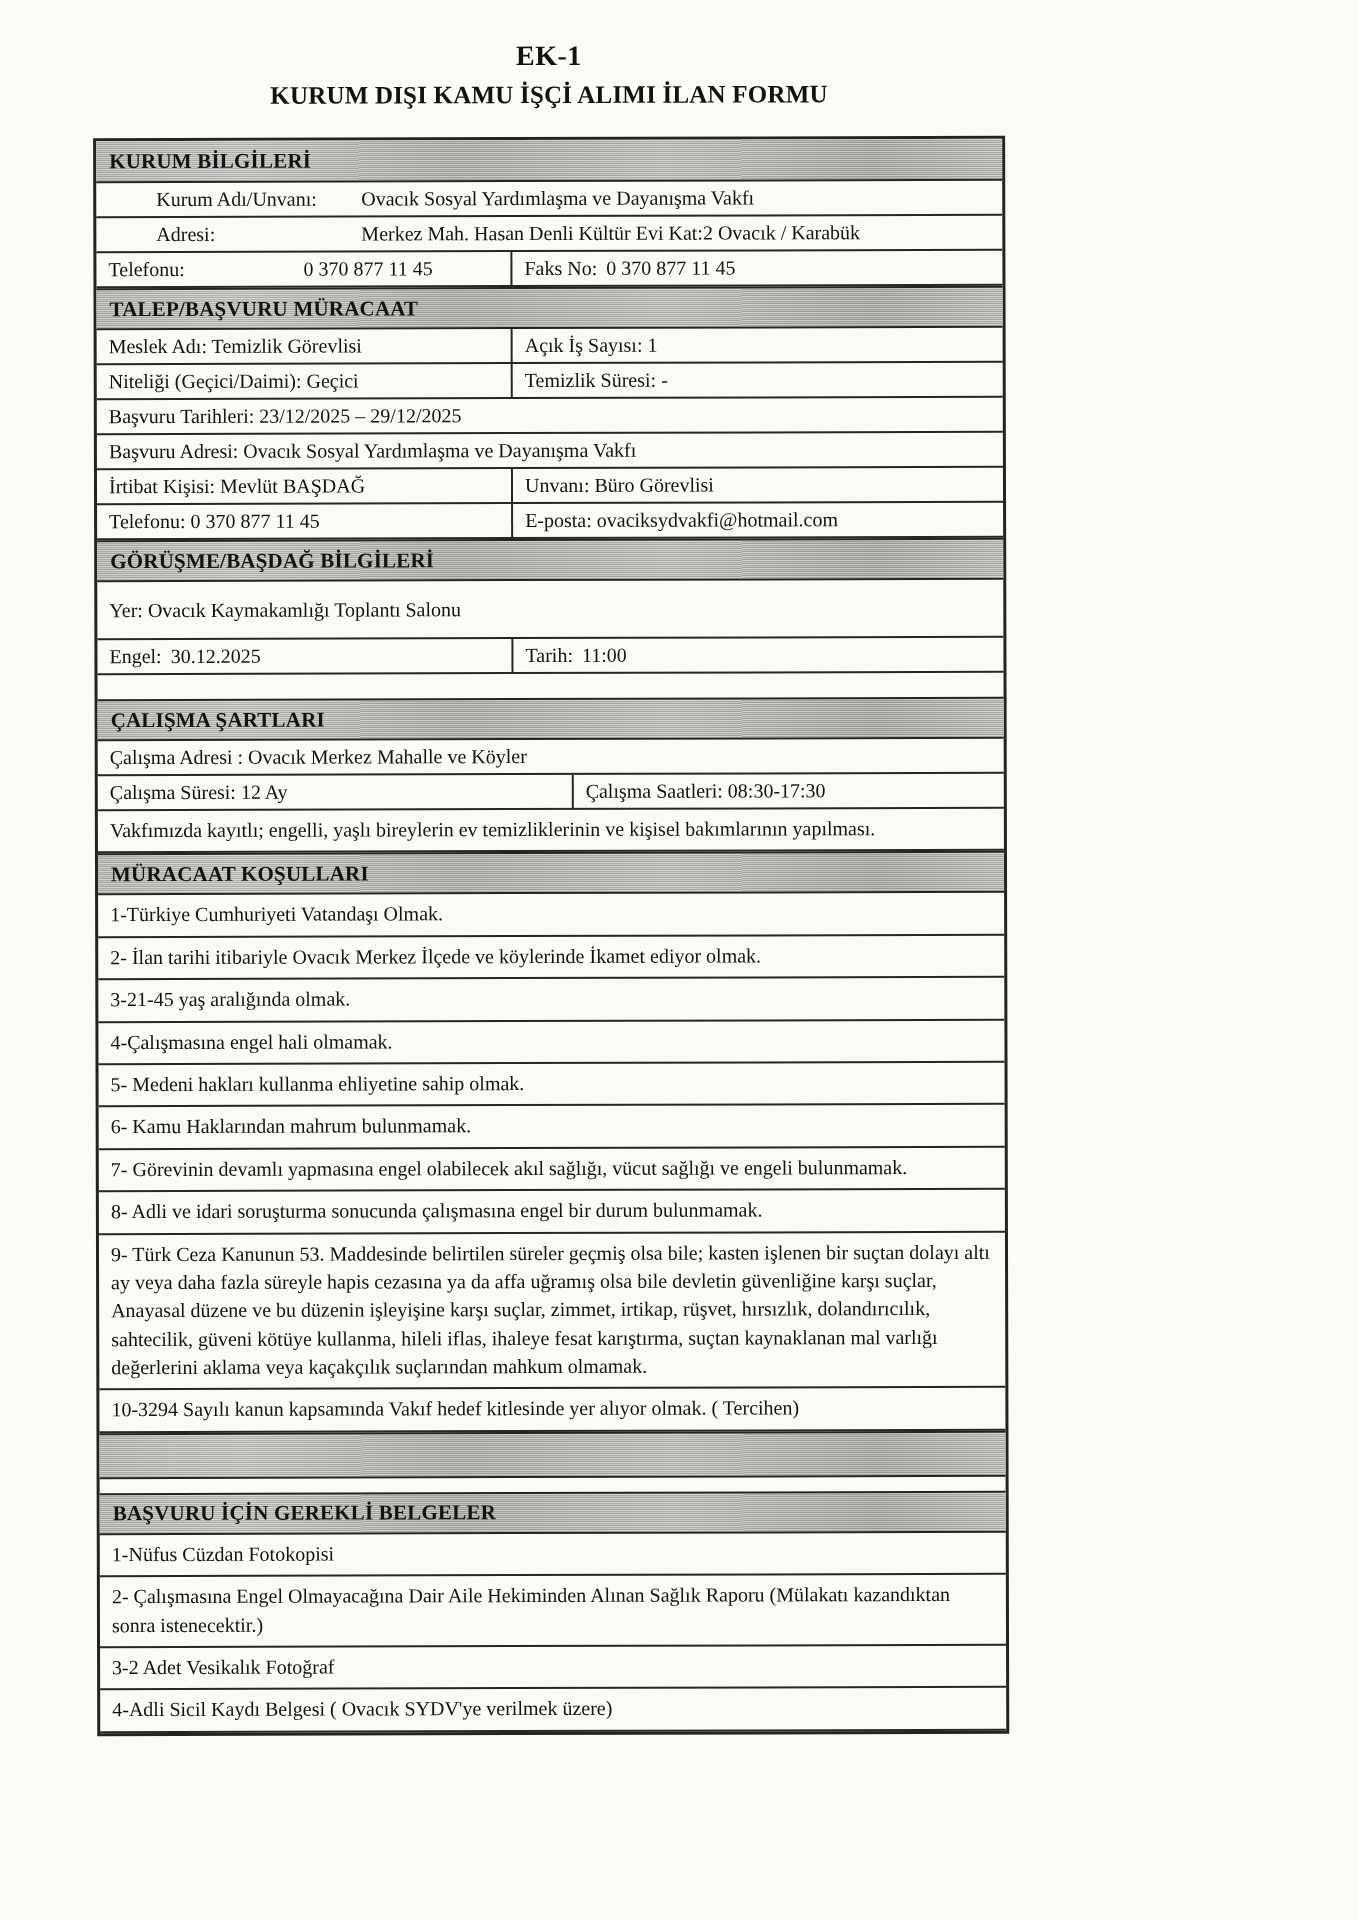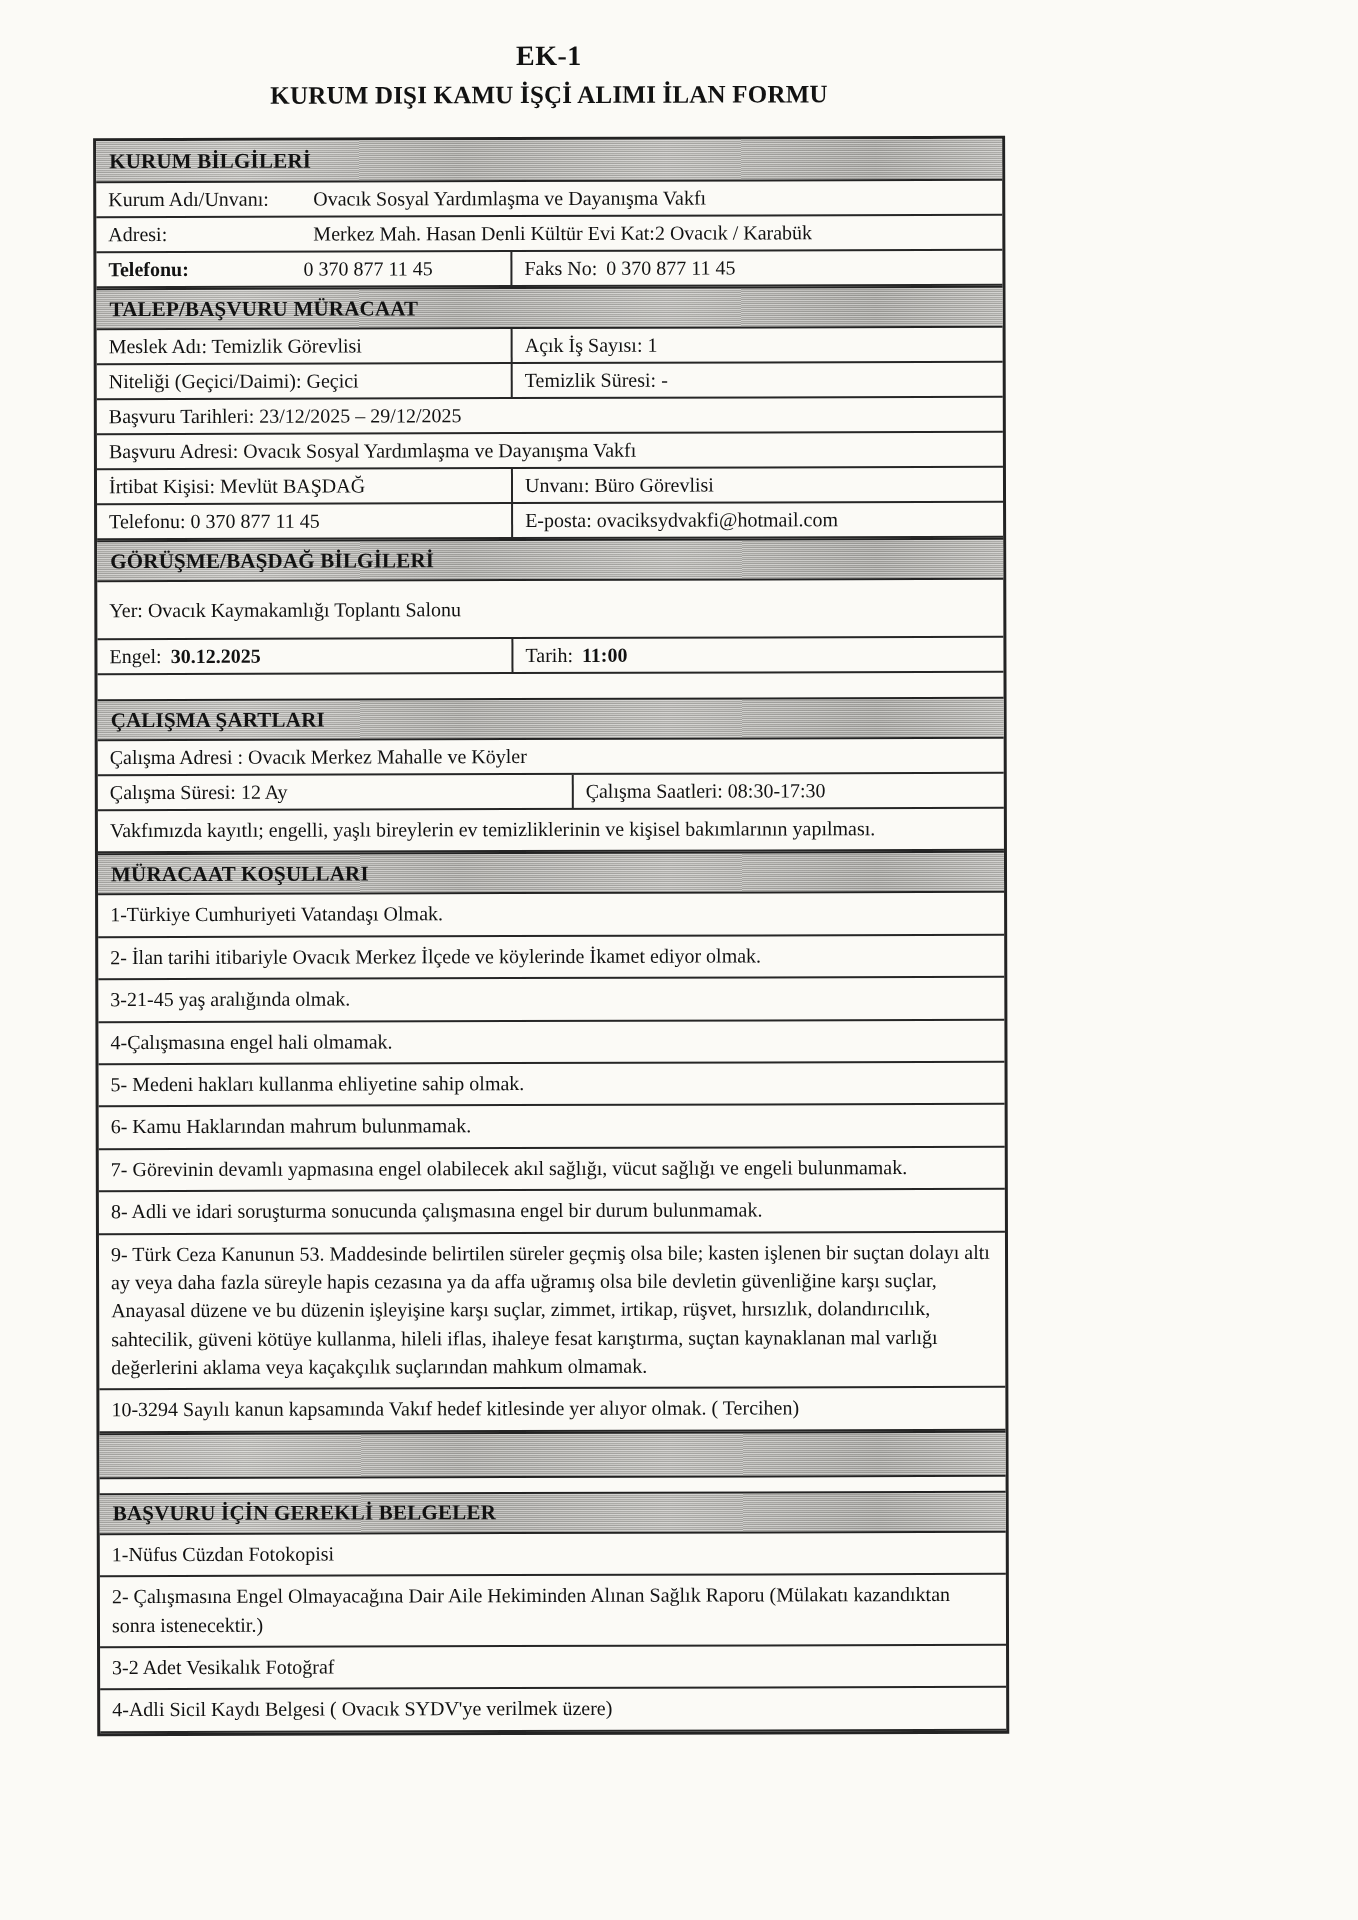--- a/index.html
+++ b/index.html
@@ -51,23 +51,23 @@
   .row.split { padding: 0; align-items: stretch; }
   .row.tall  { min-height: 58px; }
   .row.spacer    { min-height: 24px; border-bottom: none; }
   .row.spacer-sm { min-height: 14px; border-bottom: none; }
   .row.item  { align-items: flex-start; padding: 5px 12px 7px; }
   .cell { display: flex; align-items: center; padding: 3px 12px; min-height: 31px; }
   .cell-l { width: 45.7%; }
   .cell-r { width: 54.3%; border-left: 2px solid #262626; }
   .cell-l.w52 { width: 52.3%; }
   .cell-r.w48 { width: 47.7%; }
-  .lbl-w  { width: 205px; flex: none; }
-  .lbl-w2 { width: 195px; flex: none; font-weight: bold; }
-  .b  { font-weight: 700; }
+  .lbl-w  { width: 205px; flex: none; margin-left: 48px; }
+  .lbl-w2 { width: 195px; flex: none; }
+  .b  { font-weight: 400; }
   .ml { margin-left: 9px; }
   .para { line-height: 1.42; }
 </style>
 </head>
 <body>
 
 <div class="form">
 
   <div class="form-code">EK-1</div>
   <div class="form-title">KURUM DIŞI KAMU İŞÇİ ALIMI İLAN FORMU</div>

